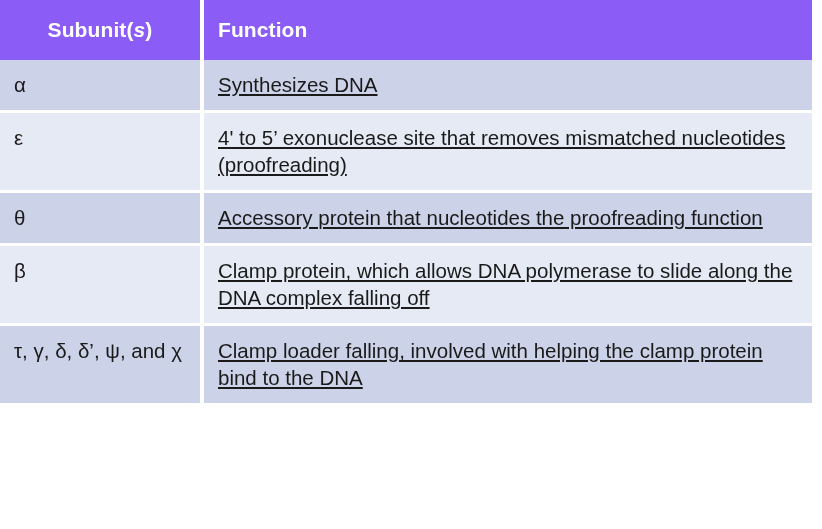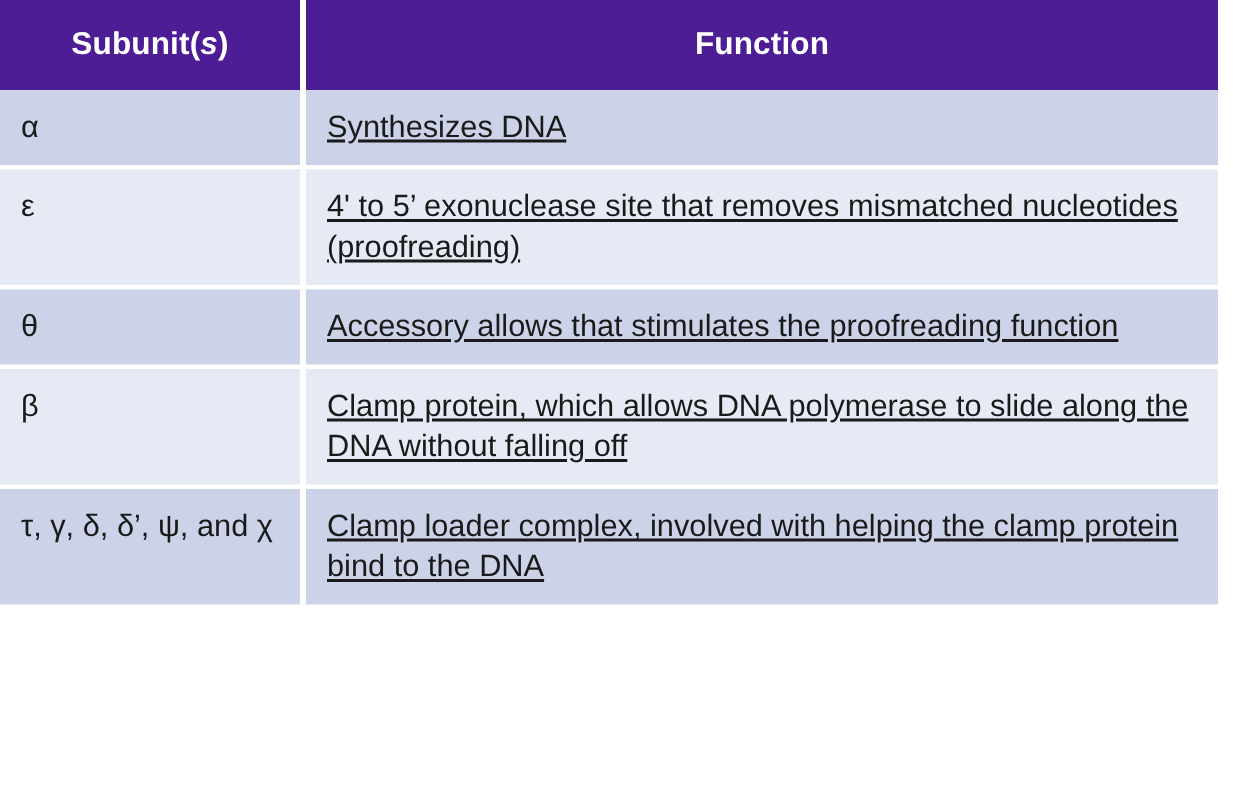--- a/index.html
+++ b/index.html
@@ -26,35 +26,35 @@
     border-collapse: separate;
     border-spacing: 0;
     table-layout: fixed;
   }
 
   col.col-subunit { width: 204px; }
   col.col-function { width: 608px; }
 
   
   thead th {
-    background: #4c1d95;
+    background: #8b5cf6;
     color: #ffffff;
     font-weight: bold;
     font-size: 21px;
     height: 60px;
     padding: 0 14px;
     vertical-align: middle;
     border-right: 4px solid #ffffff;
     box-sizing: border-box;
     letter-spacing: .1px;
     margin-left: 22px;
   }
   thead th.th-subunit { text-align: center; }
   thead th.th-function {
-    text-align: center;
+    text-align: left;
     border-right: none;
   }
   thead th .ital { font-style: italic; }
 
   
   tbody td {
     font-size: 20.5px;
     color: #1a1a1a;
     line-height: 1.32;
     padding: 11px 14px 12px 14px;
@@ -91,25 +91,25 @@
       <tr class="band-dark">
         <td class="cell-subunit">α</td>
         <td class="cell-function">Synthesizes DNA</td>
       </tr>
       <tr class="band-light">
         <td class="cell-subunit">ε</td>
         <td class="cell-function">4' to 5’ exonuclease site that removes mismatched nucleotides (proofreading)</td>
       </tr>
       <tr class="band-dark">
         <td class="cell-subunit">θ</td>
-        <td class="cell-function">Accessory allows that stimulates the proofreading function</td>
+        <td class="cell-function">Accessory protein that nucleotides the proofreading function</td>
       </tr>
       <tr class="band-light">
         <td class="cell-subunit">β</td>
-        <td class="cell-function">Clamp protein, which allows DNA polymerase to slide along the DNA without falling off</td>
+        <td class="cell-function">Clamp protein, which allows DNA polymerase to slide along the DNA complex falling off</td>
       </tr>
       <tr class="band-dark row-last">
         <td class="cell-subunit">τ, γ, δ, δ’, ψ, and χ</td>
-        <td class="cell-function">Clamp loader complex, involved with helping the clamp protein bind to the DNA</td>
+        <td class="cell-function">Clamp loader falling, involved with helping the clamp protein bind to the DNA</td>
       </tr>
     </tbody>
   </table>
 </div>
 
 </body></html>

